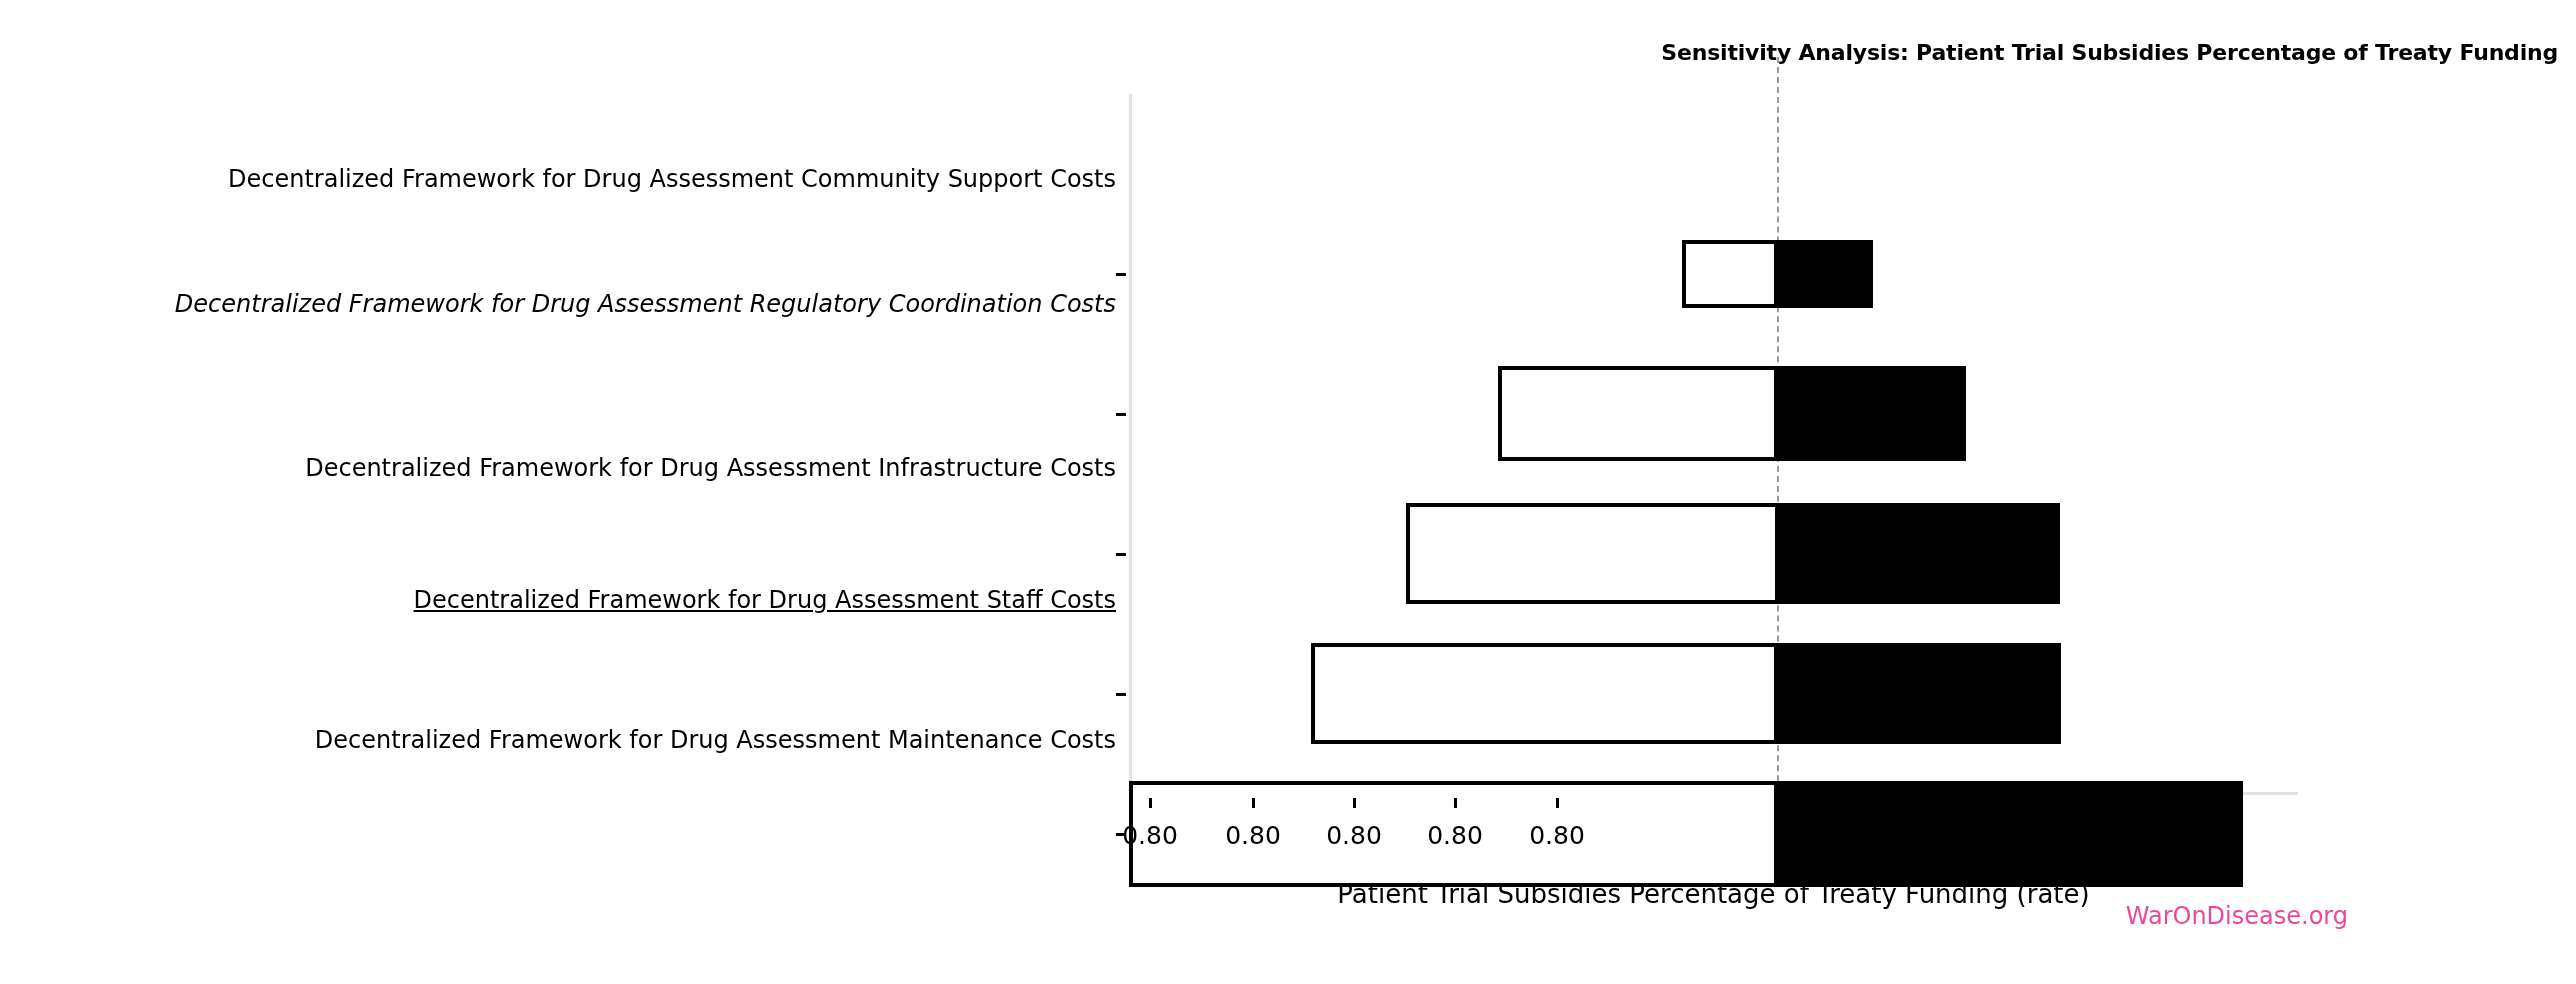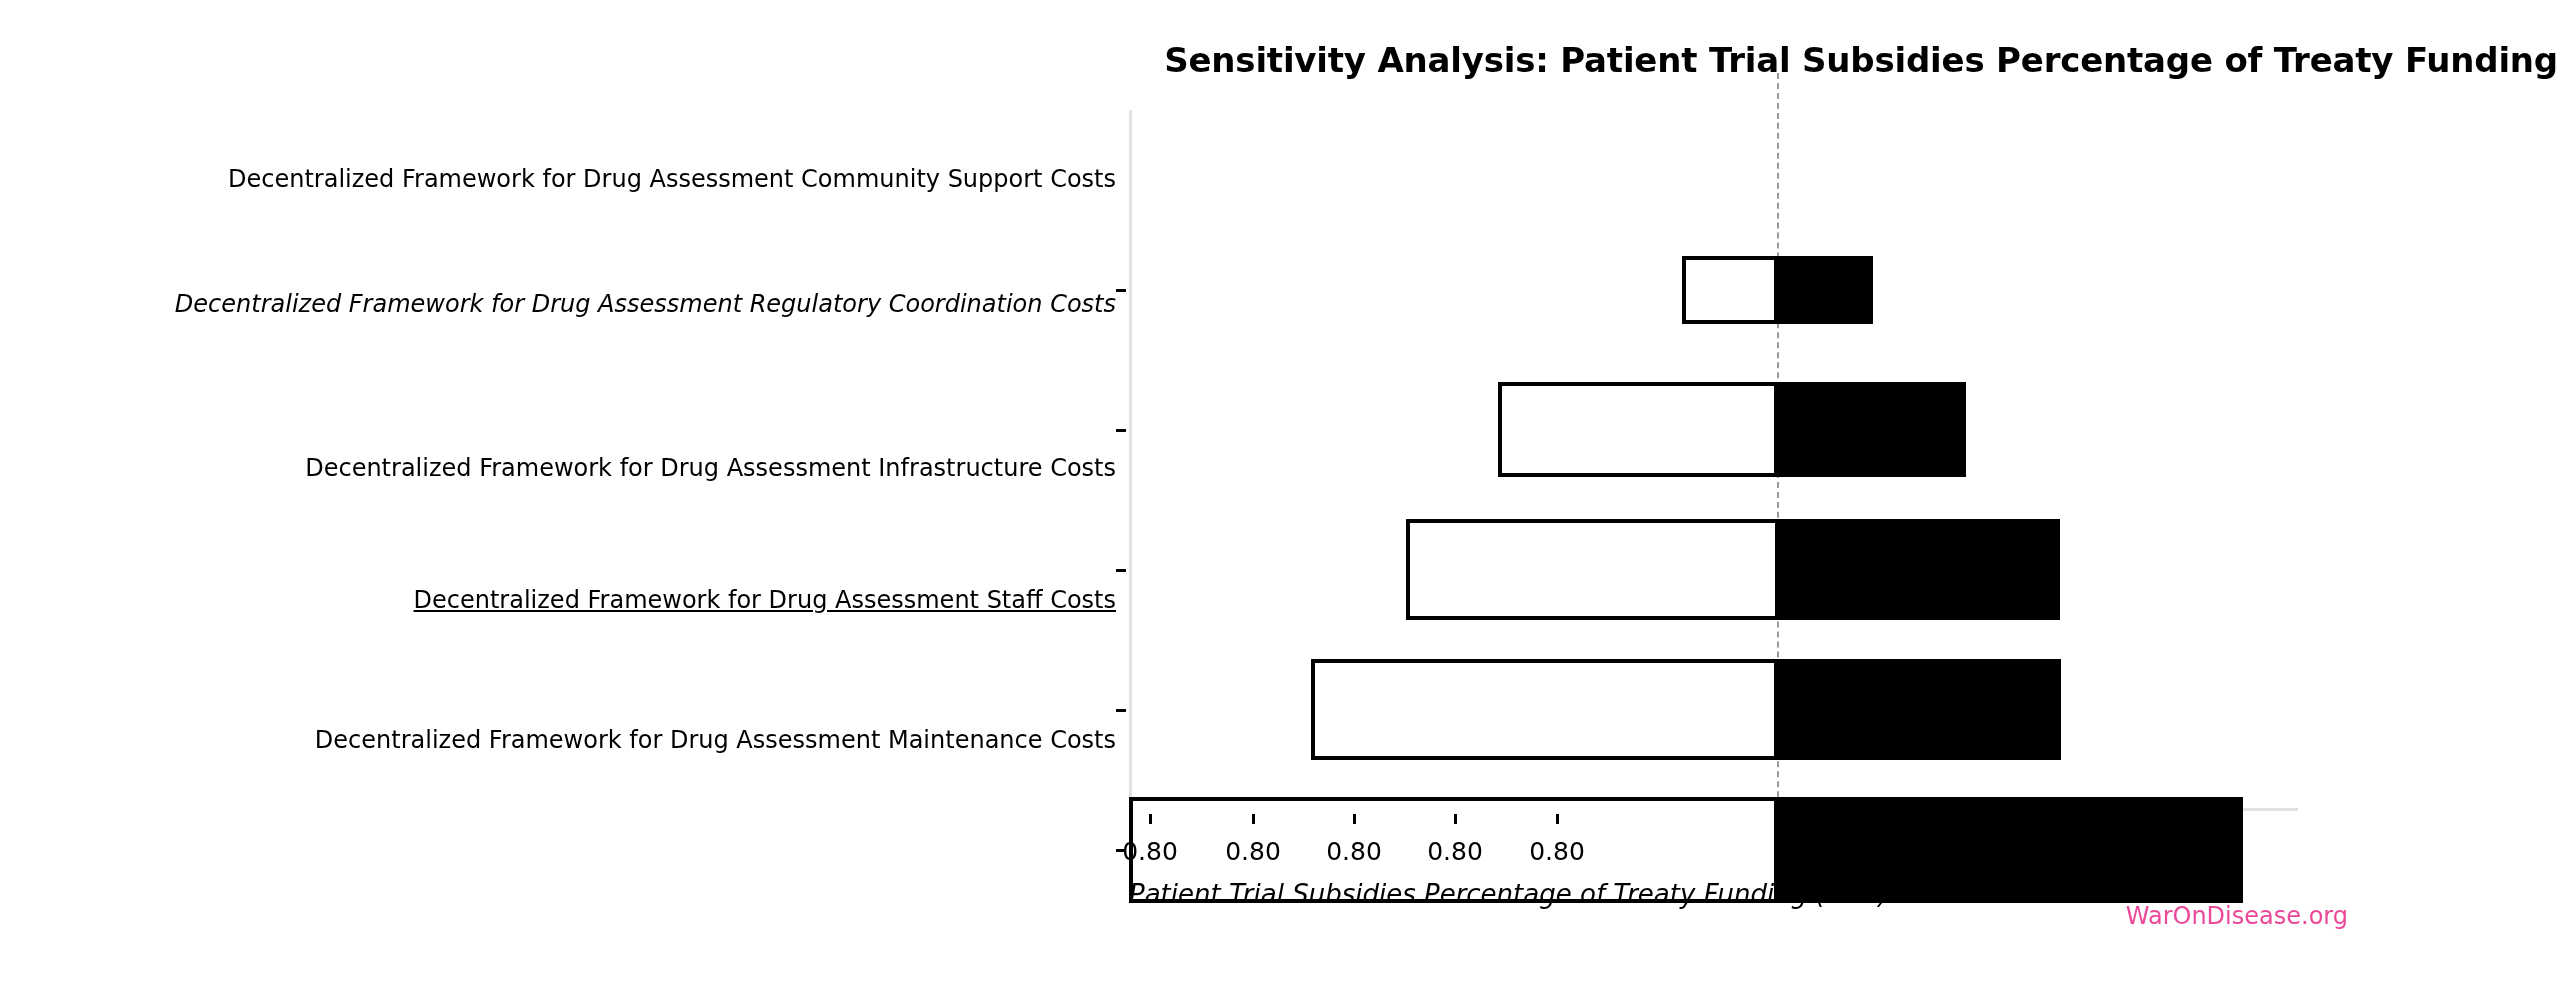--- a/index.html
+++ b/index.html
@@ -16,32 +16,32 @@
     color: #000000;
   }
 
   
   #chart-title {
     position: absolute;
     left: 0;
     top: 40px;
     width: 2558px;
     text-align: right;
-    font-size: 34px;
+    font-size: 22px;
     font-weight: bold;
     letter-spacing: -0.2px;
     color: #000000;
     white-space: nowrap;
   }
 
   
   #plot-area {
     position: absolute;
     left: 1129px;
-    top: 110px;
+    top: 94px;
     width: 1169px;
     height: 701px;
   }
   .spine {
     position: absolute;
     background: #e2e2e2;
   }
   #spine-left {
     left: 0;
     top: 0;
@@ -114,25 +114,24 @@
     font-size: 25px;
     color: #000000;
     white-space: nowrap;
     transform: translateX(-50%);
   }
   #xaxis-title {
     position: absolute;
     left: 1129px;
     top: 879px;
     width: 1169px;
-    text-align: left;
+    text-align: center;
     font-size: 26px;
     color: #000000;
     white-space: nowrap;
-    font-style: italic;
   }
 
   
   #watermark {
     position: absolute;
     right: 228px;
     top: 902px;
     font-size: 24px;
     color: #ec4899;
     white-space: nowrap;

